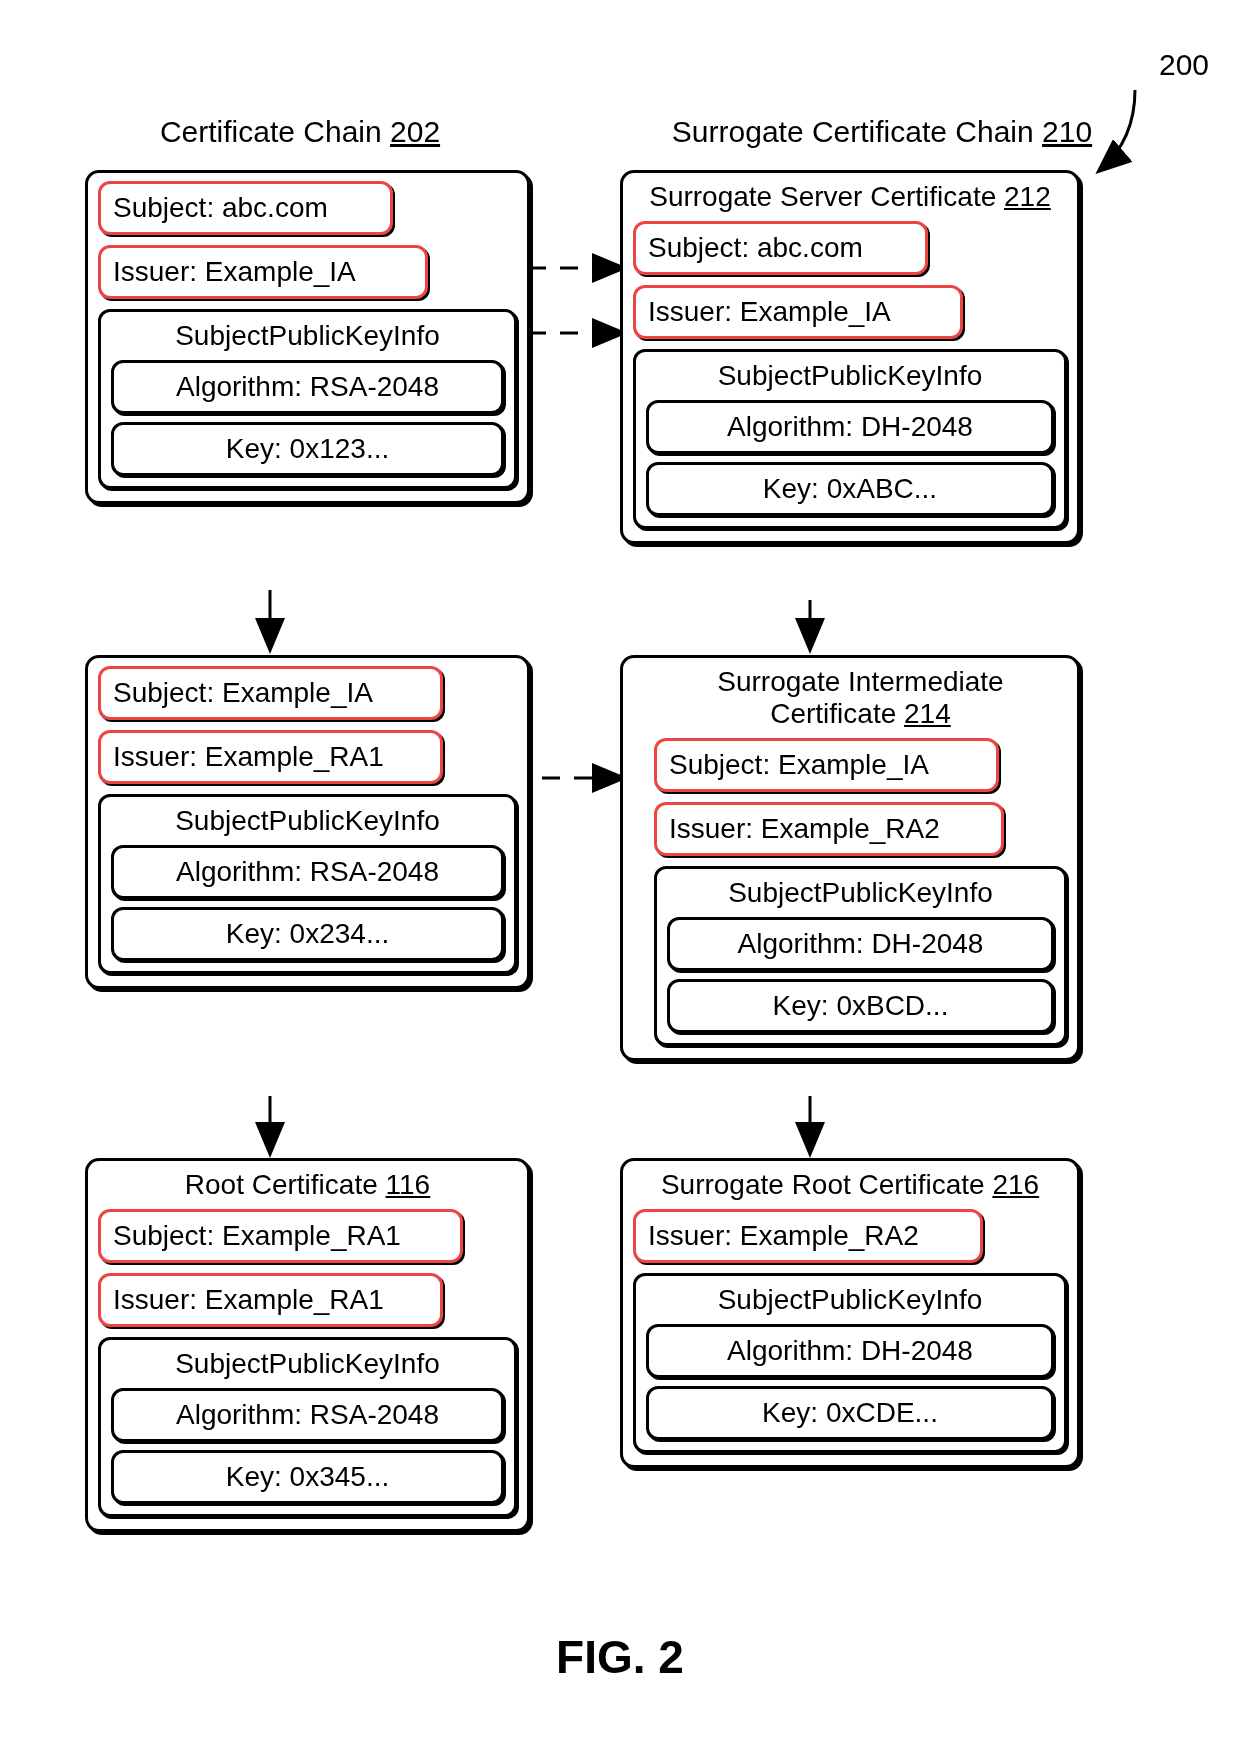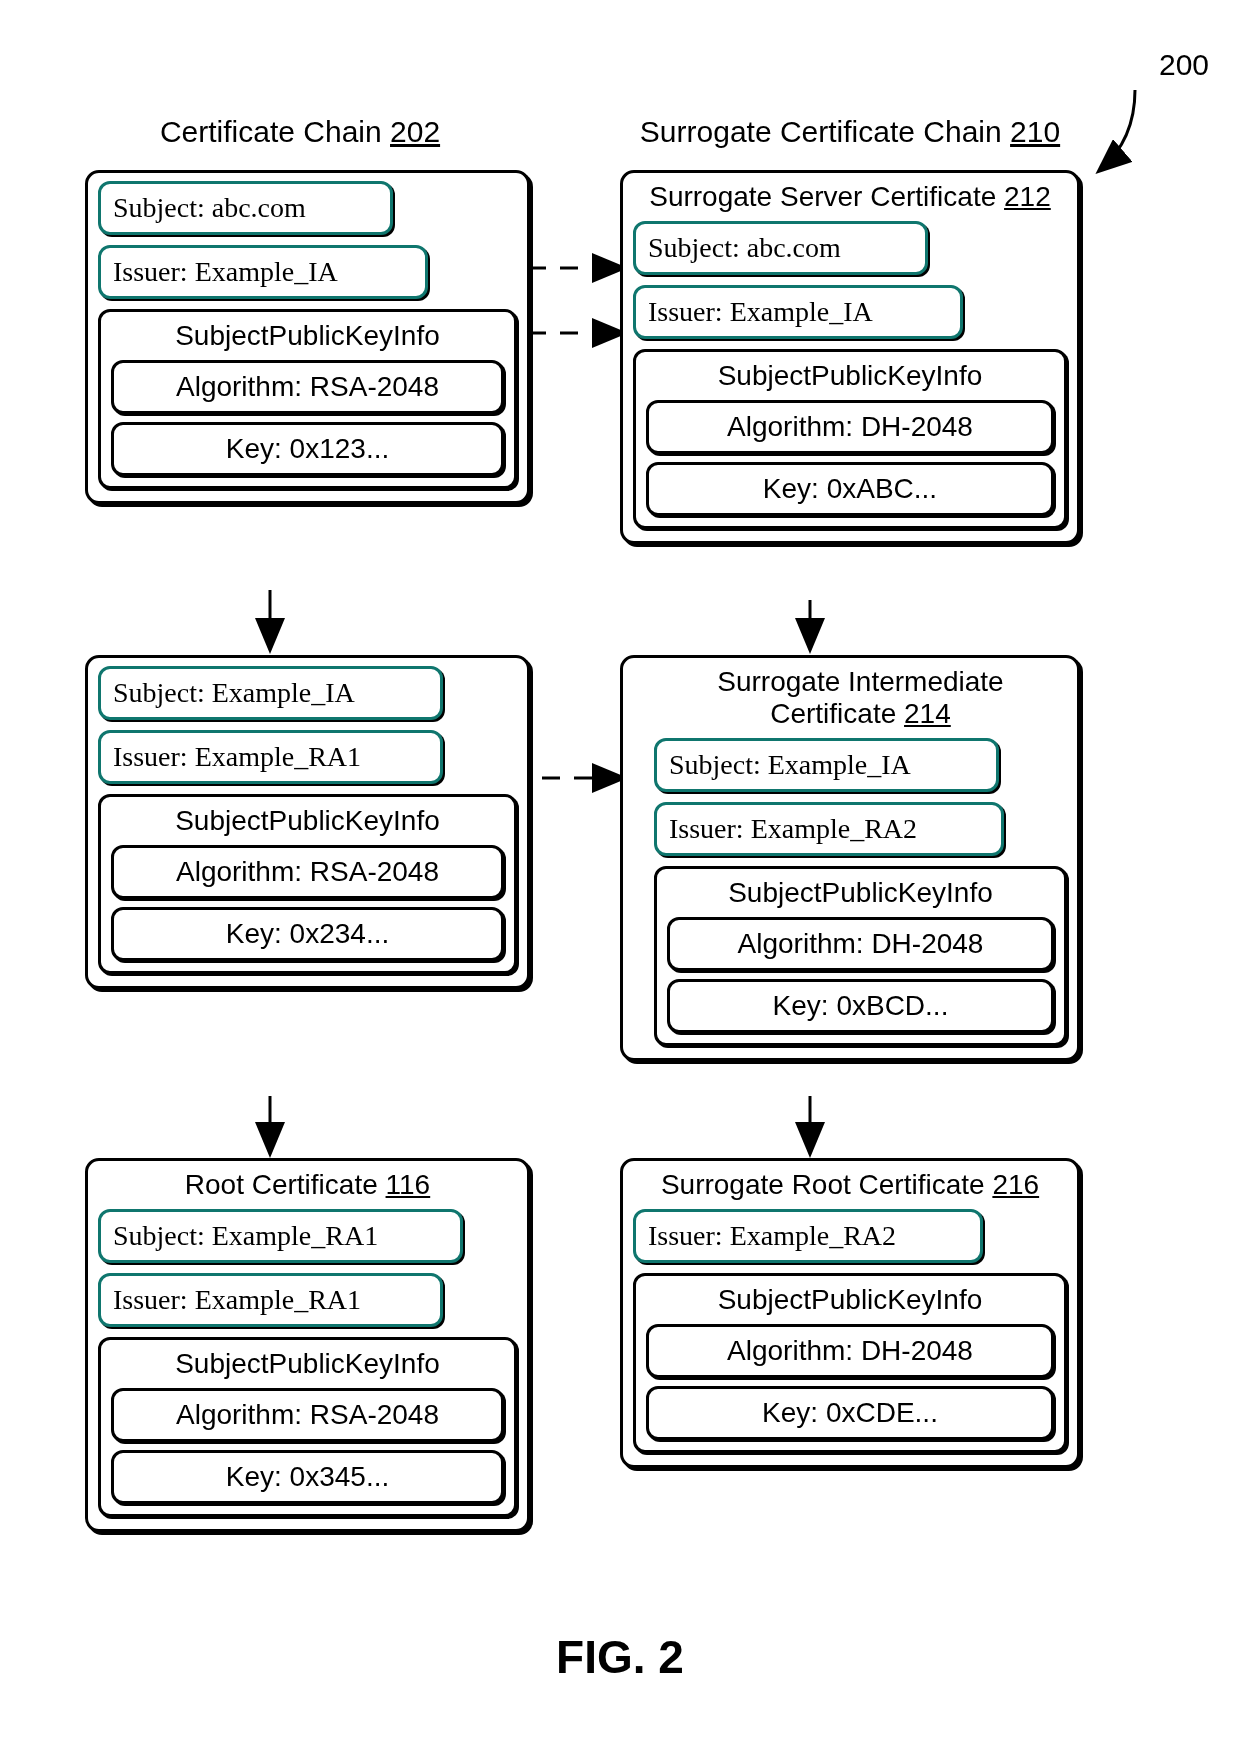--- a/index.html
+++ b/index.html
@@ -39,28 +39,27 @@
       background: #fff;
       padding: 8px 10px 12px 10px;
     }
     .cert-title {
       font-size: 28px;
       text-align: center;
       margin-bottom: 8px;
     }
     .cert-title .num { text-decoration: underline; }
     .field-box {
-      border: 3px solid #0f766e;
+      border: 3px solid #ef4444;
       border-radius: 12px;
       box-shadow: 2px 2px 0 #000;
       background: #fff;
       font-size: 28px;
       padding: 8px 12px;
       margin-bottom: 10px;
-      font-family: Liberation Serif, serif;
     }
     .spki-container {
       border: 3px solid #000;
       border-radius: 12px;
       box-shadow: 2px 2px 0 #000;
       background: #fff;
       padding: 8px 10px 10px 10px;
     }
     .spki-title {
       font-size: 28px;
@@ -111,21 +110,21 @@
   <line x1="446" y1="778" x2="622" y2="778" stroke="#000" stroke-width="3" stroke-dasharray="18,14" marker-end="url(#arrowhead)"></line>
 </svg>
 
 <div class="content">
   <div class="ref-num" style="top:48px; left:1159px;">200</div>
 
   <div class="chain-title" style="top:115px; left:80px; width:440px;">
     <span>Certificate Chain</span>
     <span class="num">202</span>
   </div>
-  <div class="chain-title" style="top:115px; left:610px; width:480px;">
+  <div class="chain-title" style="top:115px; left:642px; width:480px;">
     <span>Surrogate Certificate Chain</span>
     <span class="num">210</span>
   </div>
 
   <div class="cert-box" style="top:170px; left:85px; width:445px;">
     <div class="field-box" style="width:295px;">Subject: abc.com</div>
     <div class="field-box" style="width:330px;">Issuer: Example_IA</div>
     <div class="spki-container">
       <div class="spki-title">SubjectPublicKeyInfo</div>
       <div class="inner-field">Algorithm: RSA-2048</div>

